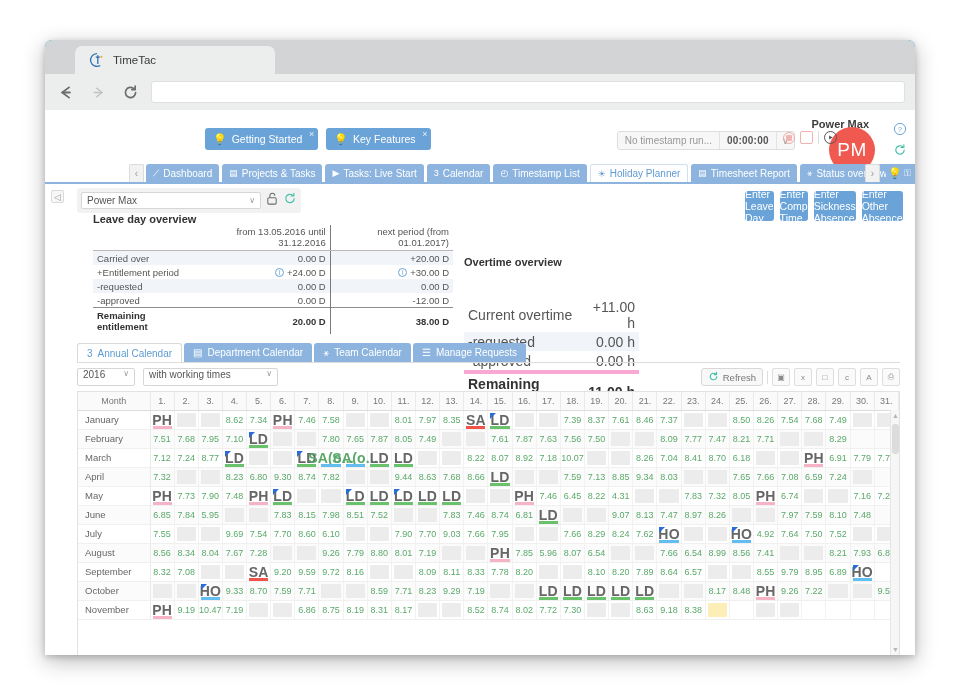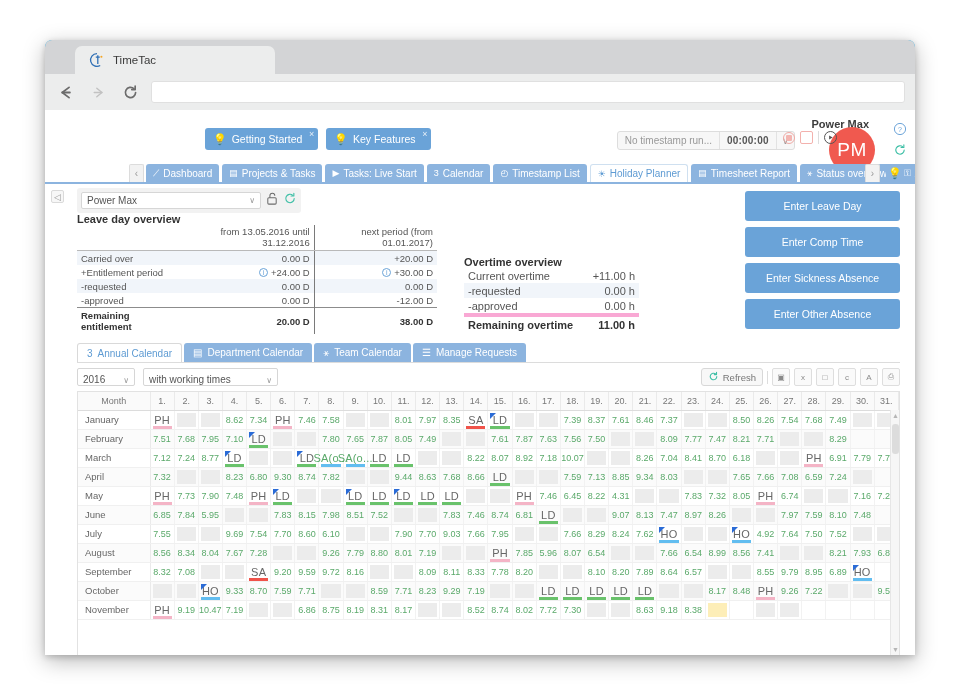--- a/index.html
+++ b/index.html
@@ -105,57 +105,57 @@
   .selrow { position:absolute; left:32px; top:2px; display:flex; align-items:center; gap:4px;
             background:#f2f2f2; border-radius:3px; padding:3px 4px;}
   .sel {
     width:180px; height:17px; background:#fff; border:1px solid #d6d6d6; border-radius:2px;
     font-size:10px; color:#555; display:flex; align-items:center; padding:0 5px; position:relative;
   }
   .sel .caret { position:absolute; right:5px; color:#9a9a9a; font-size:8px; }
 
   h3.sect { font-size:11px; margin:0; color:#333; }
 
-  .ov { position:absolute; left:32px; top:27px; width:360px; }
+  .ov { position:absolute; left:48px; top:27px; width:360px; }
   .ov table { border-collapse:collapse; width:100%; font-size:9.5px; color:#555; }
   .ov th { font-weight:normal; text-align:right; padding:1px 4px 2px 4px; color:#555;
            border-bottom:1px solid #b9b9b9; font-size:9.5px;}
   .ov td { padding:1.5px 4px; text-align:right; }
   .ov td.lbl { text-align:left; color:#555; }
   .ov tr.z td { background:#f1f5fa; }
   .ov tr.total td { font-weight:bold; color:#333; border-top:1px solid #8c8c8c; padding-top:2px;}
   .ov td.mid { border-right:1px solid #7a7a7a; }
   .ov th.mid { border-right:1px solid #7a7a7a; }
   .iinfo { display:inline-block; width:9px;height:9px;border-radius:50%;border:1px solid #6aa3d8;
            color:#6aa3d8; font-size:7px; line-height:8px; text-align:center; margin-right:3px;
            position:relative; top:-1px;}
 
   .ot { position:absolute; left:419px; top:70px; width:175px; }
-  .ot table { border-collapse:collapse; width:100%; font-size:11px; color:#555; }
+  .ot table { border-collapse:collapse; width:100%; font-size:14px; color:#555;margin-top:29px; }
   .ot td { padding:1.5px 4px; text-align:right;}
   .ot td.lbl { text-align:left; }
   .ot tr.z td { background:#f1f5fa; }
   .ot tr.total td { font-weight:bold; color:#333; border-top:4px solid #f9a8d4; }
 
-  .actions { position:absolute; right:15px; top:5px; width:155px; display:flex; flex-direction:column; gap:6px;}
+  .actions { position:absolute; right:15px; top:5px; width:155px; display:flex; gap:6px;}
   .actbtn {
     height:30px; background:#6aa3d8; color:#fff; border-radius:3px; font-size:10.5px;
     display:flex; align-items:center; justify-content:center;
   }
 
   
   .subtabs { position:absolute; left:32px; top:157px; display:flex; gap:2px; }
   .stab { background:#8cb4df; color:#fff; font-size:10px; height:19px; border-radius:3px 3px 0 0;
           display:flex; align-items:center; gap:5px; padding:0 9px; }
   .stab.active { background:#fff; color:#5e9bd3; border:1px solid #d9d9d9; border-bottom:none; }
   .subrule { position:absolute; left:32px; right:15px; top:176px; height:1px; background:#dcdcdc; }
 
   .filters { position:absolute; left:32px; top:182px; display:flex; gap:8px;}
   .fsel { height:18px; background:#fff; border:1px solid #d6d6d6; border-radius:2px; font-size:10px;
-          color:#555; display:flex; align-items:flex-end; padding:0 5px; position:relative;}
+          color:#555; display:flex; align-items:flex-start; padding:0 5px; position:relative;}
   .fsel .caret { position:absolute; right:5px; color:#9a9a9a; font-size:8px;}
 
   .tools { position:absolute; right:15px; top:182px; display:flex; align-items:center; gap:4px;}
   .refresh { height:18px; border:1px solid #d8d8d8; border-radius:3px; background:#f8f8f8;
              display:flex; align-items:center; gap:4px; padding:0 6px; font-size:9.5px; color:#777;}
   .tbtn { width:18px; height:18px; border:1px solid #dedede; border-radius:2px; background:#fafafa;
           display:flex; align-items:center; justify-content:center; font-size:8px; color:#8a8a8a;}
 
   
   .cal { position:absolute; left:32px; top:205px; right:15px; bottom:0; border:1px solid #e2e2e2;
@@ -170,21 +170,21 @@
     height:19px; font-size:9px; text-align:center; border-right:1px solid #f2f2f2;
     border-bottom:1px solid #f0f0f0; color:#5aa96a; position:relative; padding:0;
   }
   table.grid td.mon { text-align:left; padding-left:7px; color:#666; font-size:9.5px; border-right:1px solid #eaeaea;}
   table.grid tr:nth-child(even) td { background:#fbfbfb; }
   table.grid tr:nth-child(even) td.mon { background:#fbfbfb; }
   .cellbox { position:absolute; left:2px; right:2px; top:2px; bottom:2px; display:flex;
              align-items:center; justify-content:center; }
   .empty .cellbox { background:#ececec; }
   .hl-yellow .cellbox { background:#fdeeb8; }
-  .tag { font-size:11px; letter-spacing:.2px; }
+  .tag { font-size:14px; letter-spacing:.2px;font-weight:bold; }
   .tag.PH { color:#666; }
   .tag.LD, .tag.HO, .tag.SA { color:#666; }
   .ubar { position:absolute; left:2px; right:2px; bottom:0px; height:2.5px; }
   .ubar.pink { background:#f4b4c6; }
   .ubar.green { background:#69c26b; }
   .ubar.blue { background:#62bdf0; }
   .ubar.red { background:#f0534a; }
   .corner { position:absolute; left:2px; top:2px; width:0; height:0;
             border-top:6px solid #2a6bd6; border-right:6px solid transparent; }
   .scrollbar { position:absolute; right:0; top:18px; bottom:0; width:9px; background:#f6f6f6;

